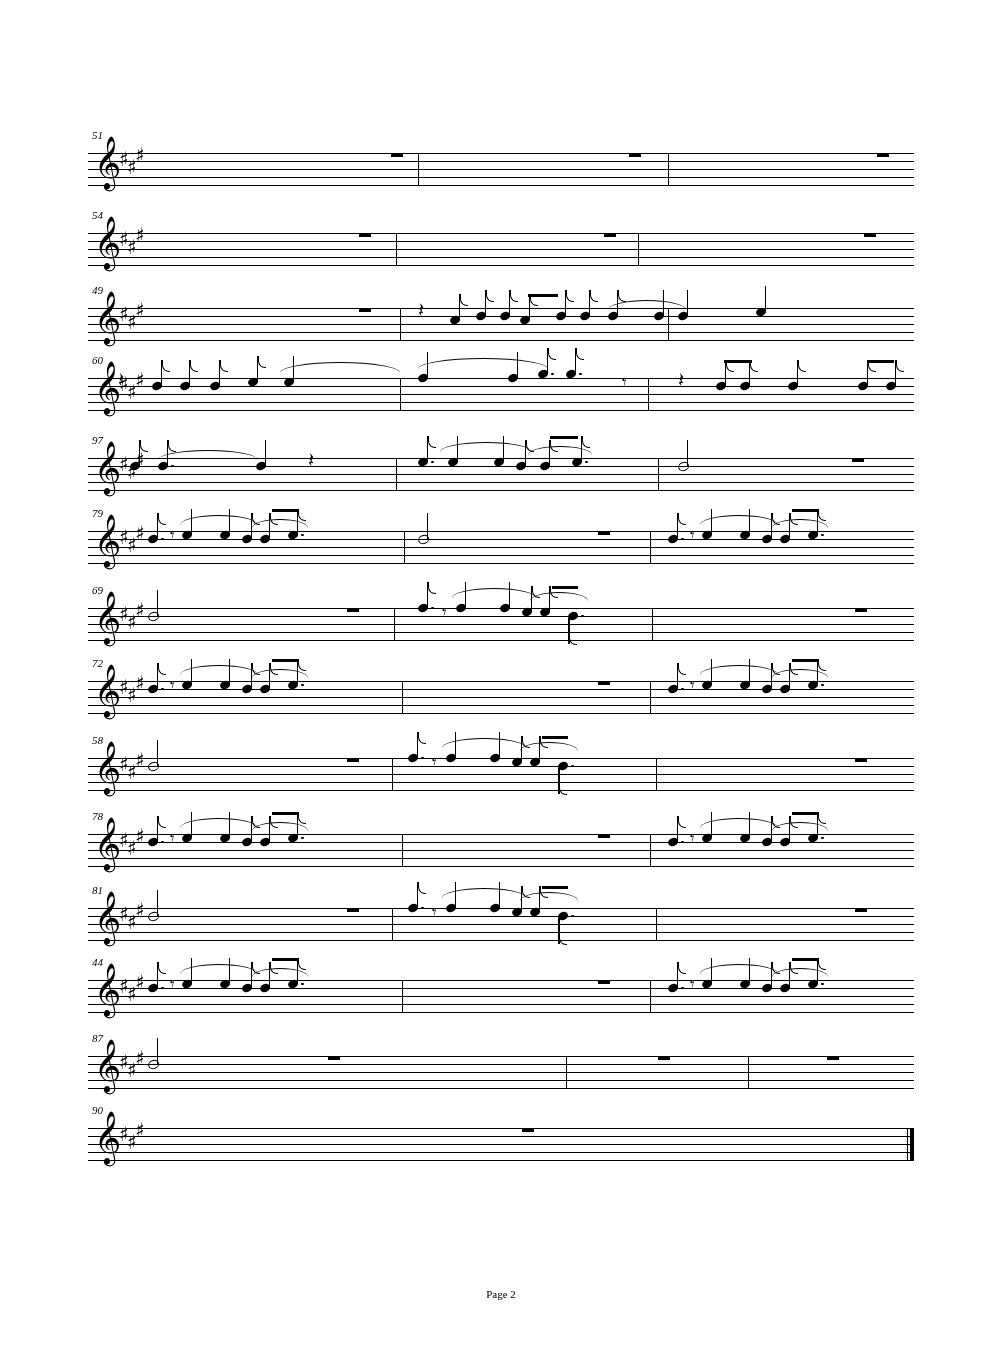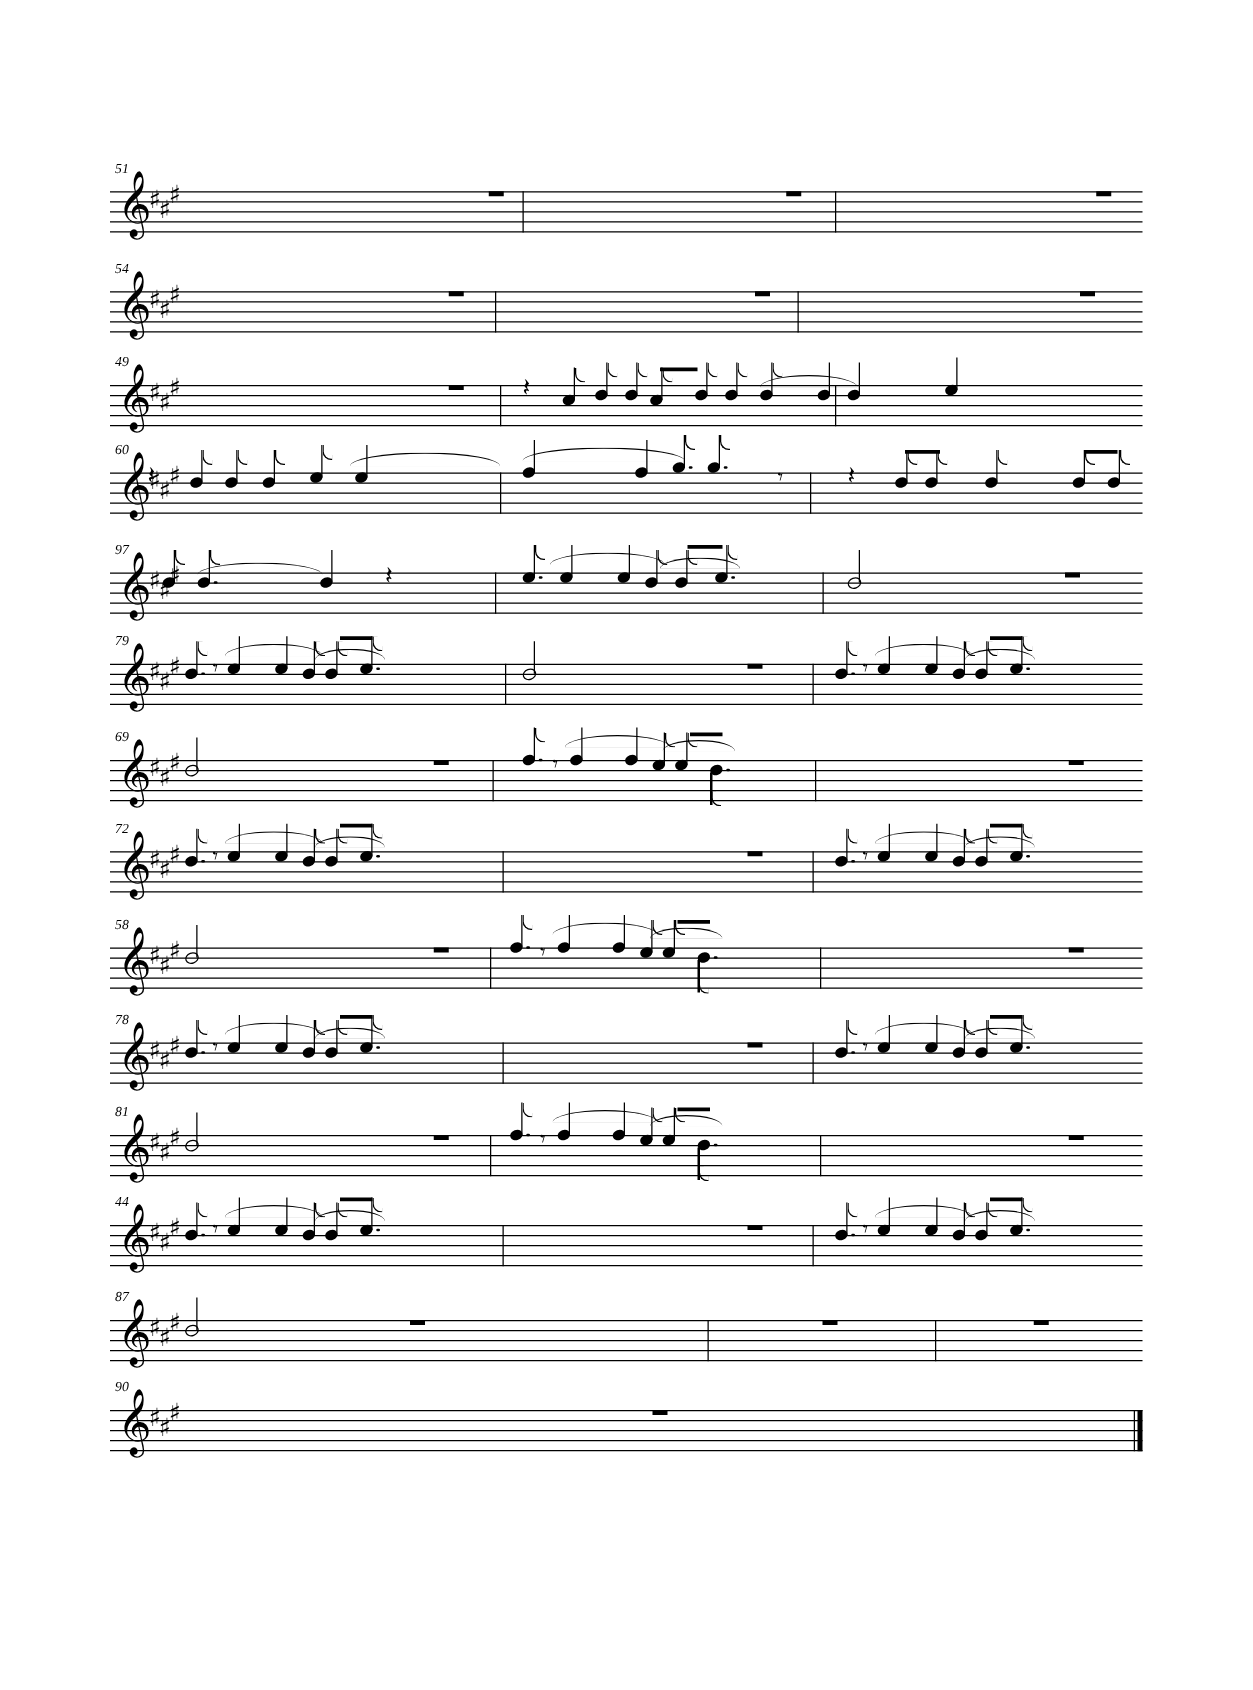--- a/index.html
+++ b/index.html
@@ -814,13 +814,14 @@
         <div class="keysig sharp1">♯</div>
         <div class="keysig sharp2">♯</div>
         <div class="keysig sharp3">♯</div>
         <div class="final-barline" style="left: 819px;">
           <div class="thin"></div>
           <div class="thick"></div>
         </div>
         <div class="mrest" style="left: 434px;"></div>
       </div>
     </div>
+  <div class="footer">Page 2</div>
 </div>
 
 </body></html>

